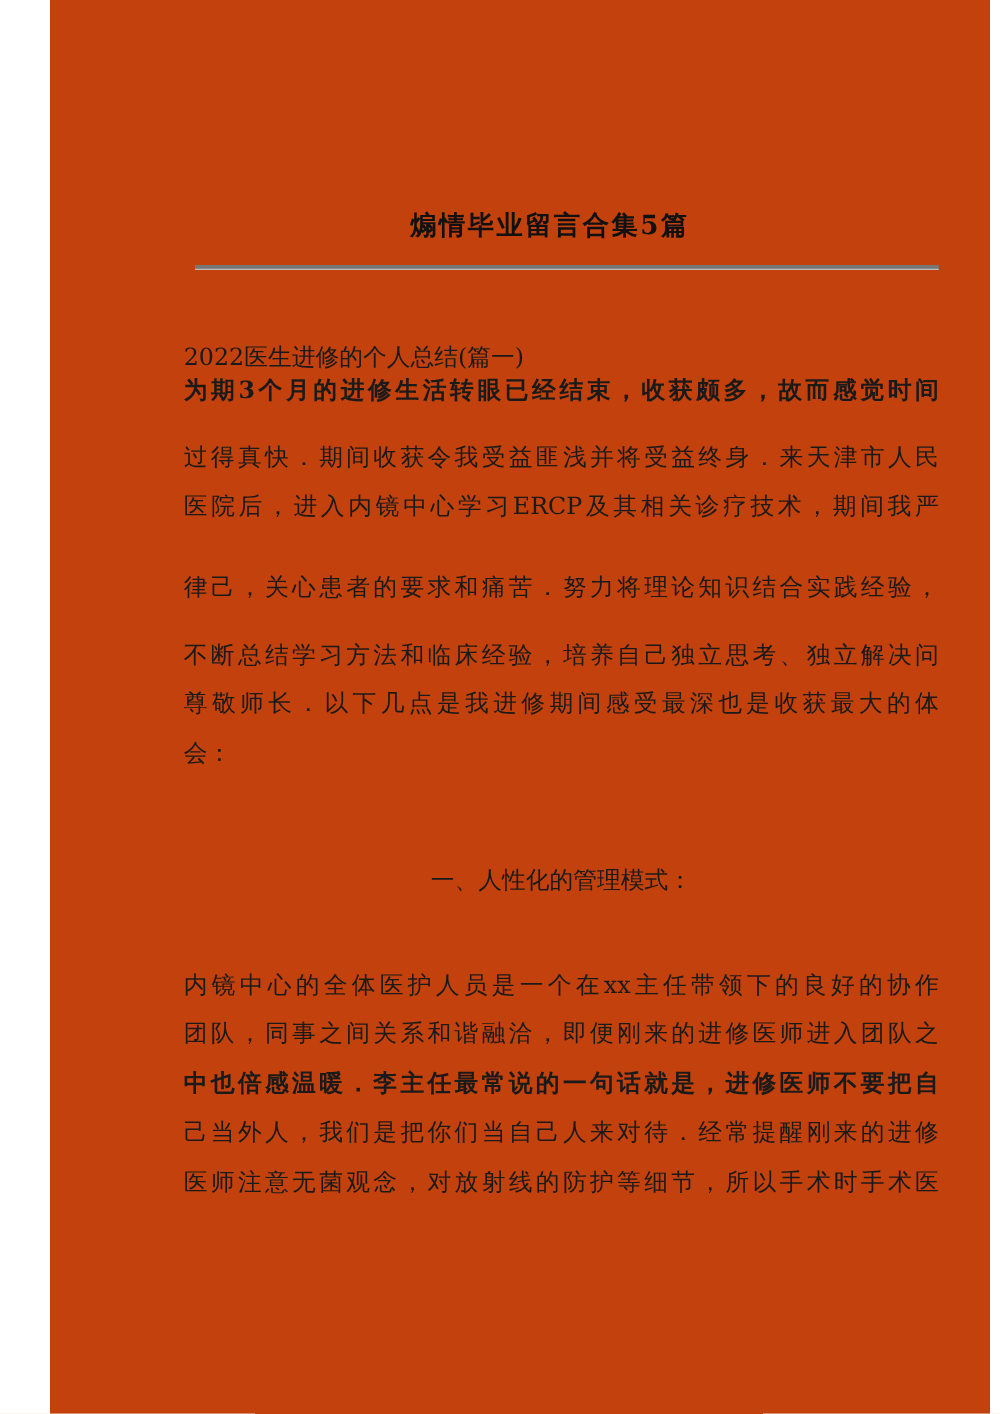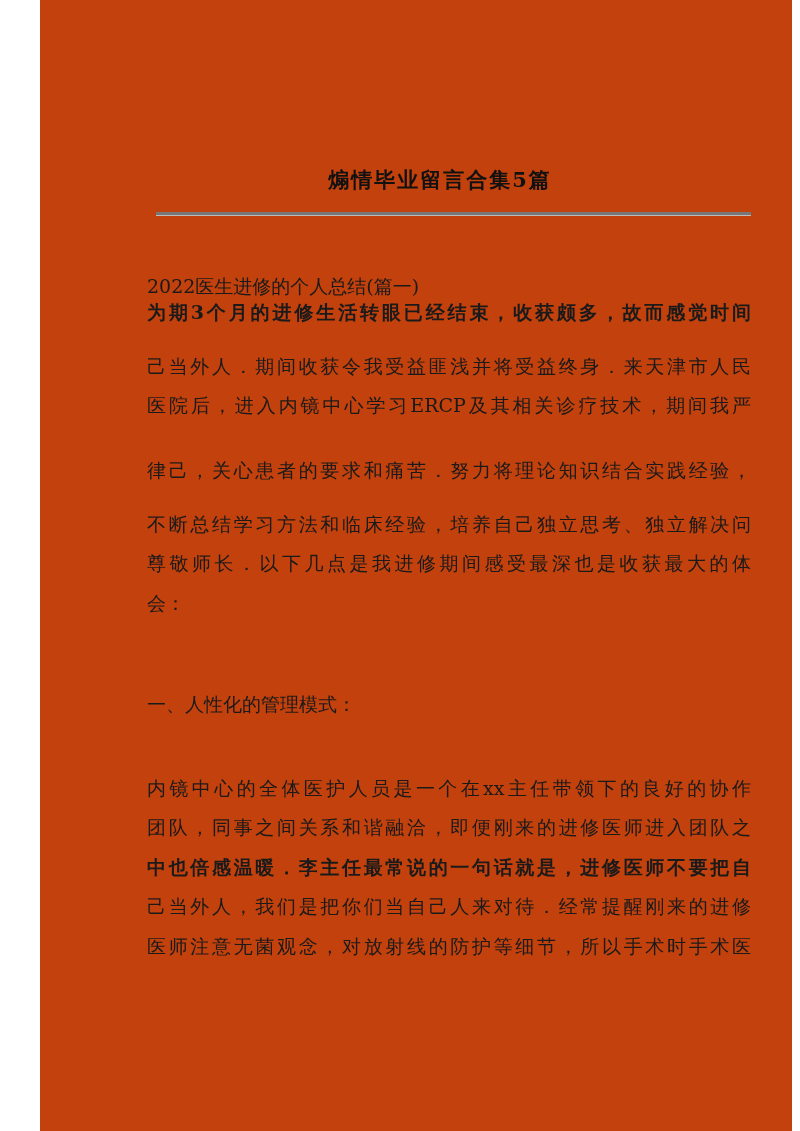--- a/index.html
+++ b/index.html
@@ -61,27 +61,27 @@
 </head>
 <body>
 
 <div class="page">
 
   <div class="doc-title">煽情毕业留言合集5篇</div>
   <div class="title-rule"></div>
 
   <div class="line" style="top:272px;">2022医生进修的个人总结(篇一)</div>
   <div class="line justify" style="top:298px;font-weight:bold;">为期3个月的进修生活转眼已经结束，收获颇多，故而感觉时间</div>
-  <div class="line justify" style="top:352px;">己当外人．期间收获令我受益匪浅并将受益终身．来天津市人民</div>
+  <div class="line justify" style="top:352px;">过得真快．期间收获令我受益匪浅并将受益终身．来天津市人民</div>
   <div class="line justify" style="top:391px;">医院后，进入内镜中心学习ERCP及其相关诊疗技术，期间我严</div>
   <div class="line justify" style="top:456px;">律己，关心患者的要求和痛苦．努力将理论知识结合实践经验，</div>
   <div class="line justify" style="top:510px;">不断总结学习方法和临床经验，培养自己独立思考、独立解决问</div>
   <div class="line justify" style="top:549px;">尊敬师长．以下几点是我进修期间感受最深也是收获最大的体</div>
   <div class="line" style="top:589px;">会：</div>
 
-  <div class="line" style="top:690px;">一、人性化的管理模式：</div>
+  <div class="line" style="top:690px;text-align:center;">一、人性化的管理模式：</div>
   <div class="line justify" style="top:774px;">内镜中心的全体医护人员是一个在xx主任带领下的良好的协作</div>
   <div class="line justify" style="top:813px;">团队，同事之间关系和谐融洽，即便刚来的进修医师进入团队之</div>
   <div class="line justify" style="top:853px;font-weight:bold;">中也倍感温暖．李主任最常说的一句话就是，进修医师不要把自</div>
   <div class="line justify" style="top:892px;">己当外人，我们是把你们当自己人来对待．经常提醒刚来的进修</div>
   <div class="line justify" style="top:932px;">医师注意无菌观念，对放射线的防护等细节，所以手术时手术医</div>
 
 </div>
 
 </body></html>

